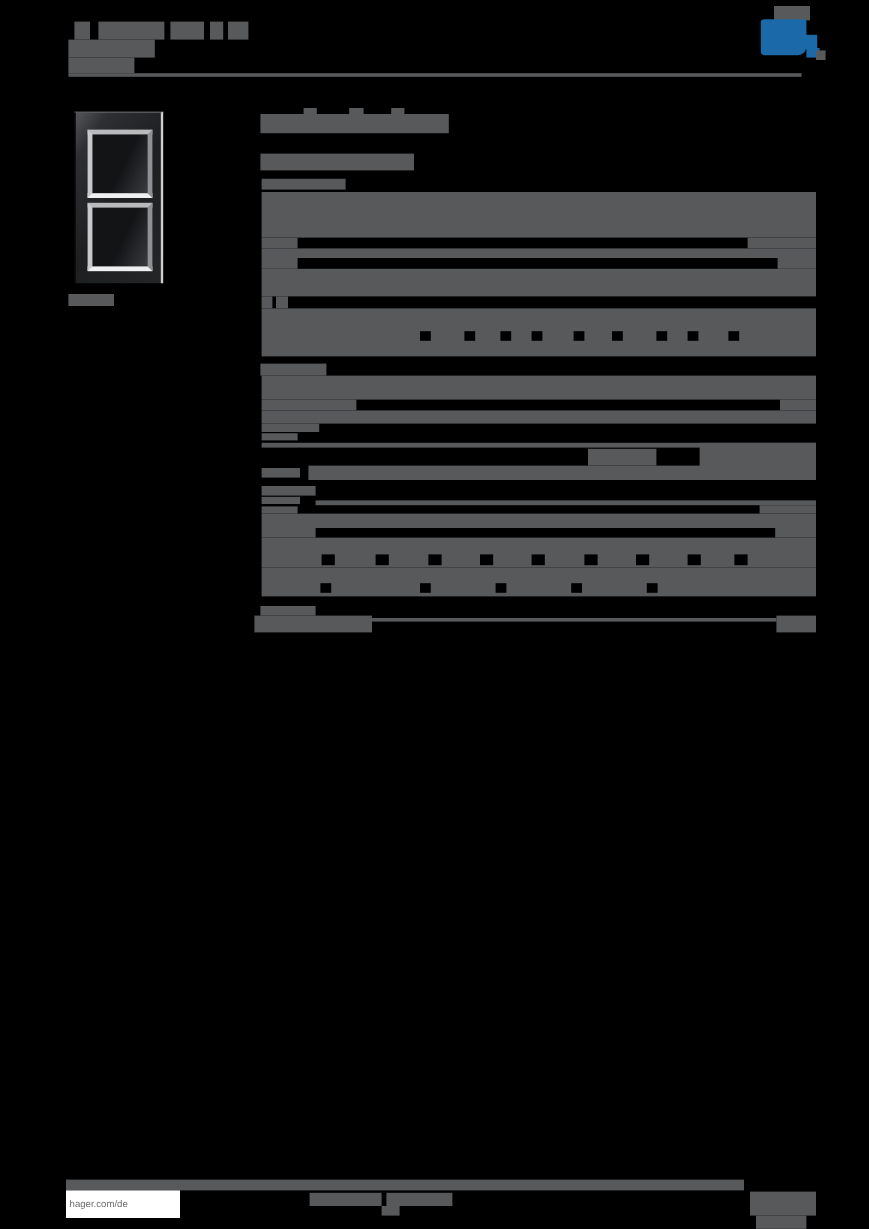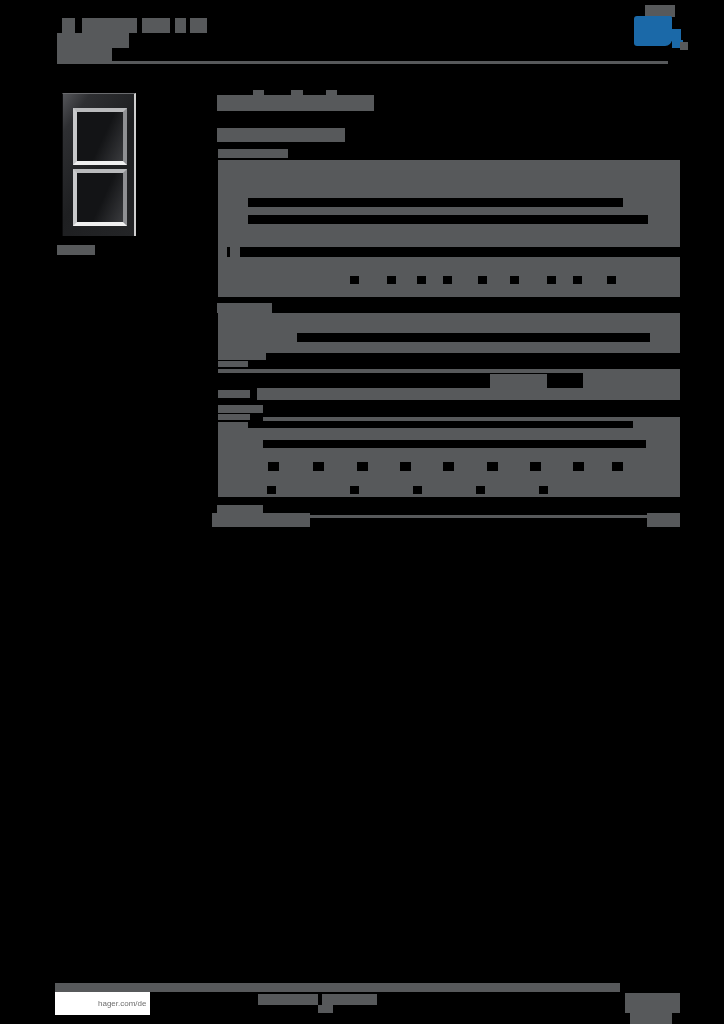--- a/index.html
+++ b/index.html
@@ -42,21 +42,21 @@
   .op2{top:75px;}
 
   
   .footer-bar{left:55px;top:983px;width:565px;height:9px;background:var(--gray);}
   .footer-link-box{
     left:55px;top:992px;width:95px;height:23px;background:var(--white,#fff);
     display:flex;align-items:center;
   }
   .footer-link-box span{
     font-size:8px;line-height:8px;color:var(--link-gray,#6e6e6e);
-    padding-left:3px;letter-spacing:0px;margin-left:40px;
+    padding-left:3px;letter-spacing:0px;
   }
   .footer-pagebox{left:625px;top:993px;width:55px;height:20px;background:var(--gray);}
   .footer-pagetab{left:630px;top:1013px;width:42px;height:11px;background:var(--gray);}
 </style>
 </head>
 <body>
 
 <div id="redaction-layer" class="abs" style="left:0;top:0;width:724px;height:1024px;">
     <div class="rblock" style="left: 62px; top: 18px; width: 13px; height: 15px;"></div>
     <div class="rblock" style="left: 82px; top: 18px; width: 55px; height: 15px;"></div>

